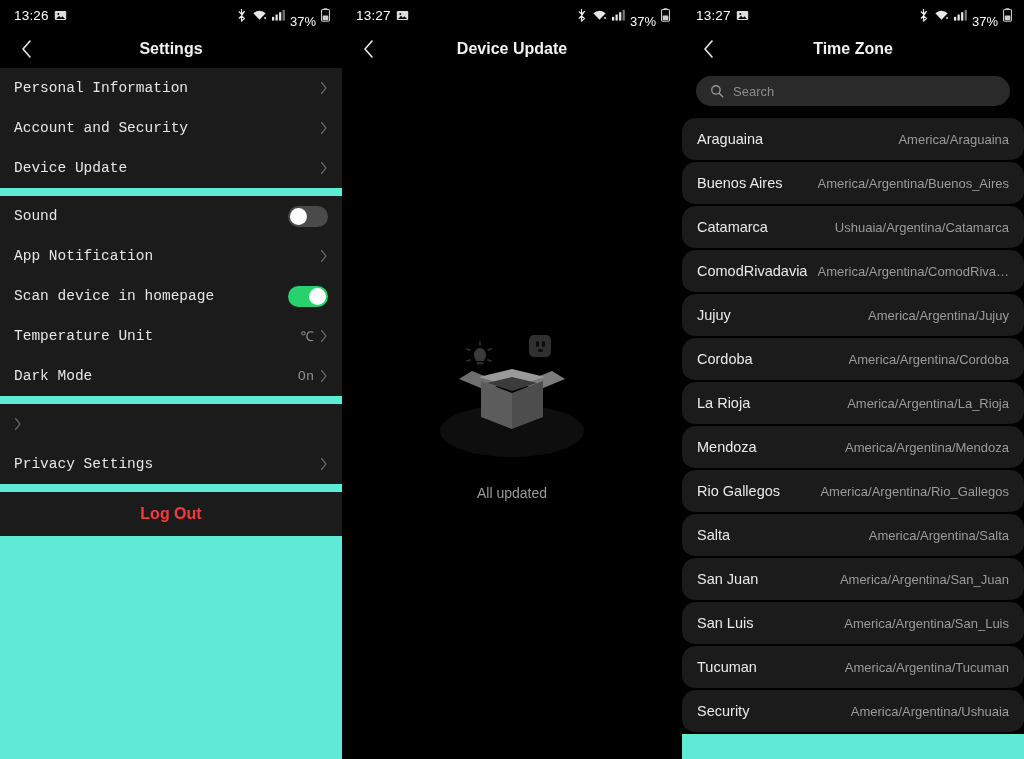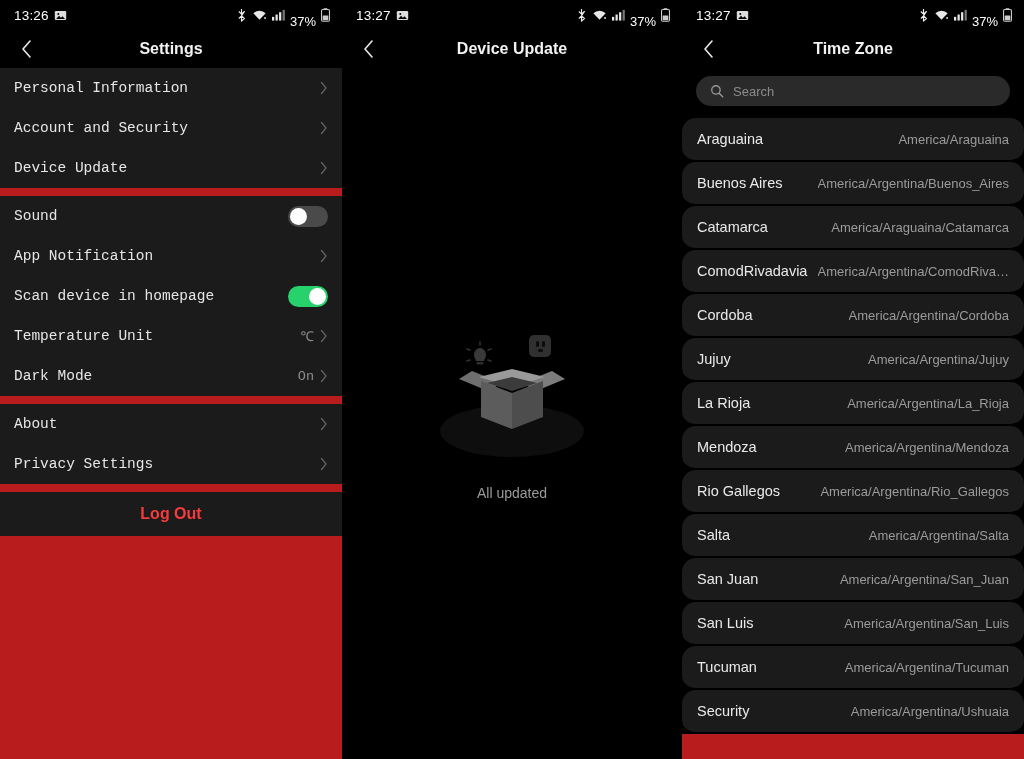--- a/index.html
+++ b/index.html
@@ -4,21 +4,21 @@
 <style>
   * { box-sizing: border-box; margin: 0; padding: 0; }
   html, body {
     width: 1024px; height: 759px;
     background: #000;
     font-family: "Liberation Sans", sans-serif;
     overflow: hidden;
   }
   .screen { position: relative; width: 1024px; height: 759px; display: flex; background:#000; }
 
-  .panel { position: relative; height: 759px; background: #b91c1c; overflow: hidden; }
+  .panel { position: relative; height: 759px; background: #5eead4; overflow: hidden; }
   .panel-1 { width: 342px; }
   .panel-2 { width: 340px; }
   .panel-3 { width: 342px; }
 
   
   .statusbar {
     height: 30px; display: flex; align-items: center;
     justify-content: space-between;
     padding: 0 12px 0 14px;
     background: #000;
@@ -223,21 +223,20 @@
         <span class="chev">
             <svg width="8" height="14" viewBox="0 0 8 14">
               <path d="M1.5 1.5L6 7l-4.5 5.5" stroke="#9a9a9a" stroke-width="1.3" fill="none" stroke-linecap="round" stroke-linejoin="round"></path>
             </svg>
           </span>
       </div>
     </div>
 
     <div class="group">
       <div class="row">
-        <span class="row-label">About</span>
         <span class="chev">
             <svg width="8" height="14" viewBox="0 0 8 14">
               <path d="M1.5 1.5L6 7l-4.5 5.5" stroke="#9a9a9a" stroke-width="1.3" fill="none" stroke-linecap="round" stroke-linejoin="round"></path>
             </svg>
           </span>
       </div>
       <div class="row">
         <span class="row-label">Privacy Settings</span>
         <span class="chev">
             <svg width="8" height="14" viewBox="0 0 8 14">
@@ -419,35 +418,35 @@
       <div class="tz-row">
         <span class="tz-name">Araguaina</span>
         <span class="tz-id">America/Araguaina</span>
       </div>
       <div class="tz-row">
         <span class="tz-name">Buenos Aires</span>
         <span class="tz-id">America/Argentina/Buenos_Aires</span>
       </div>
       <div class="tz-row">
         <span class="tz-name">Catamarca</span>
-        <span class="tz-id">America/Araguaina/Catamarca</span>
+        <span class="tz-id">Ushuaia/Argentina/Catamarca</span>
       </div>
       <div class="tz-row">
         <span class="tz-name">ComodRivadavia</span>
         <span class="tz-id">America/Argentina/ComodRiva…</span>
       </div>
       <div class="tz-row">
+        <span class="tz-name">Jujuy</span>
+        <span class="tz-id">America/Argentina/Jujuy</span>
+      </div>
+      <div class="tz-row">
         <span class="tz-name">Cordoba</span>
         <span class="tz-id">America/Argentina/Cordoba</span>
       </div>
       <div class="tz-row">
-        <span class="tz-name">Jujuy</span>
-        <span class="tz-id">America/Argentina/Jujuy</span>
-      </div>
-      <div class="tz-row">
         <span class="tz-name">La Rioja</span>
         <span class="tz-id">America/Argentina/La_Rioja</span>
       </div>
       <div class="tz-row">
         <span class="tz-name">Mendoza</span>
         <span class="tz-id">America/Argentina/Mendoza</span>
       </div>
       <div class="tz-row">
         <span class="tz-name">Rio Gallegos</span>
         <span class="tz-id">America/Argentina/Rio_Gallegos</span>

